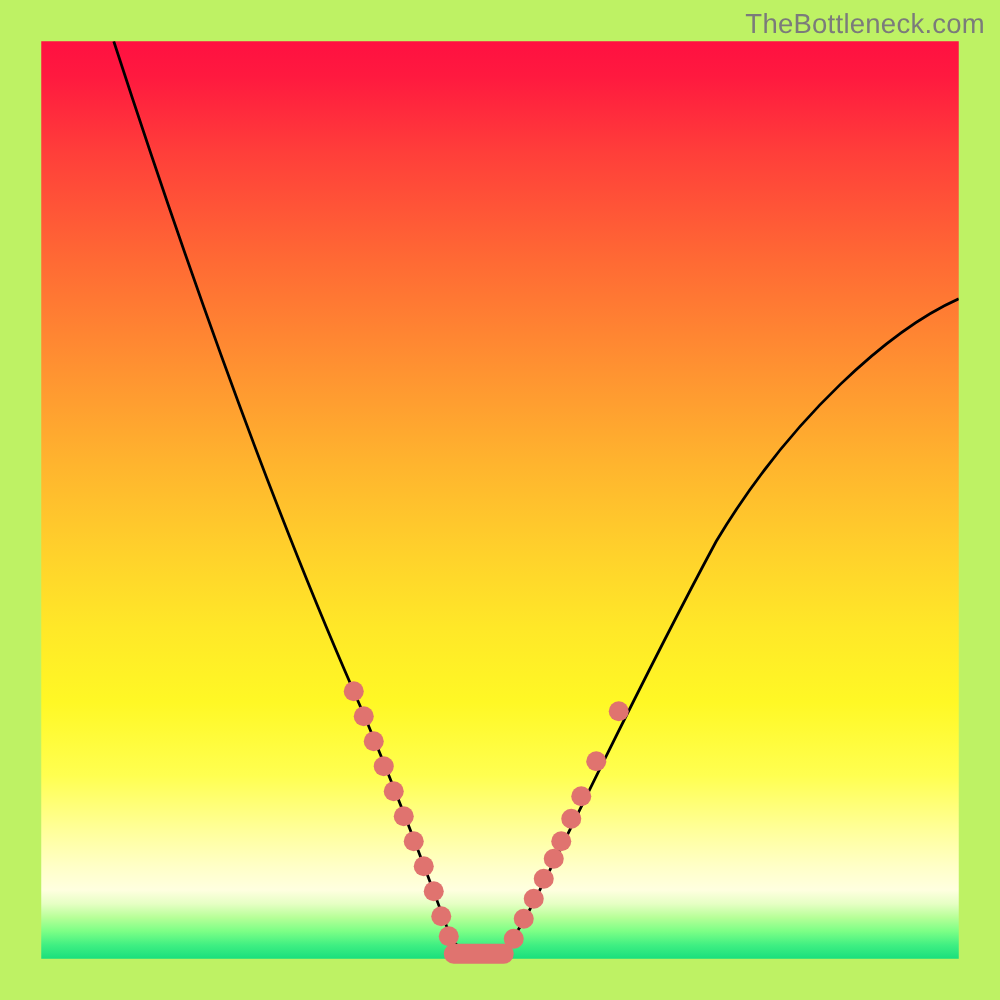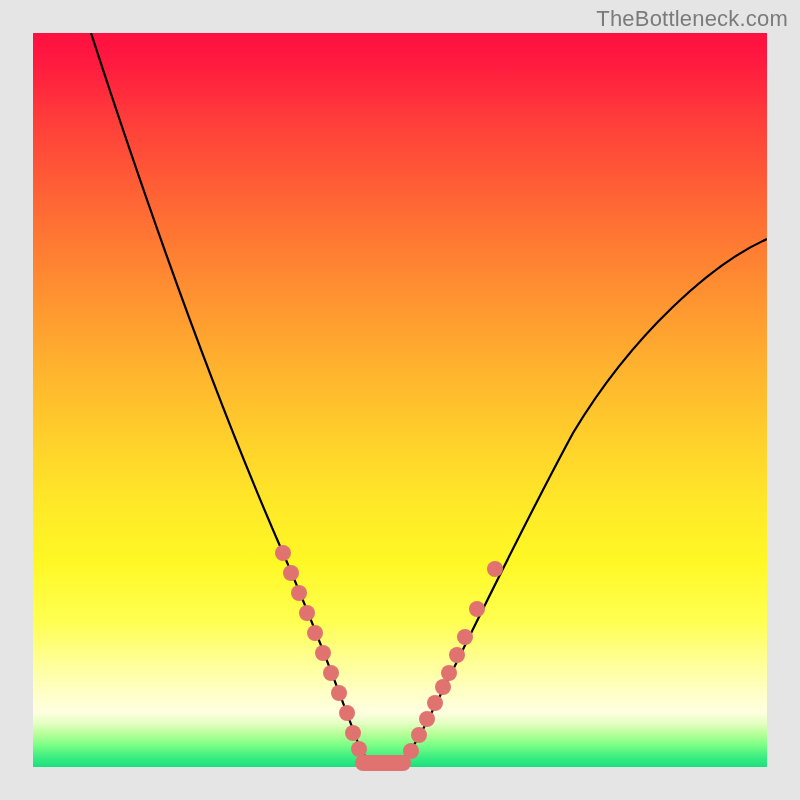--- a/index.html
+++ b/index.html
@@ -10,21 +10,21 @@
     background: #000;
     overflow: hidden;
     font-family: Arial, Helvetica, sans-serif;
   }
   .frame {
     position: absolute;
     top: 0;
     left: 0;
     width: 800px;
     height: 800px;
-    background: #e5e5e5;
+    background: #bef264;
   }
   .plot-area {
     position: absolute;
     top: 33px;
     left: 33px;
     width: 734px;
     height: 734px;
     
     background: linear-gradient(
       to bottom,

